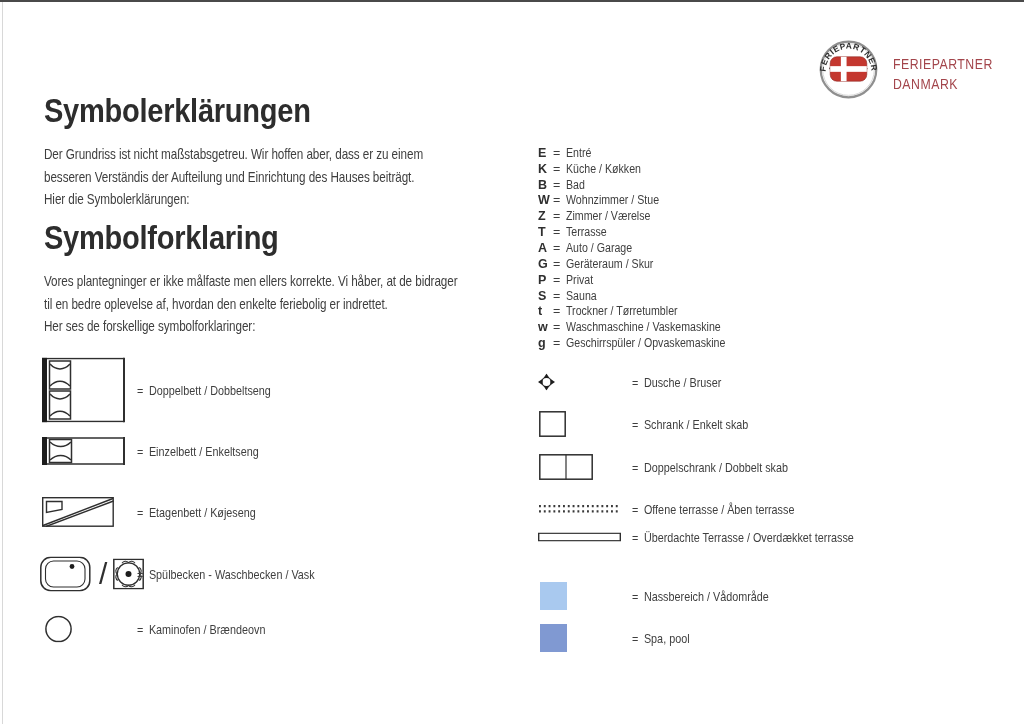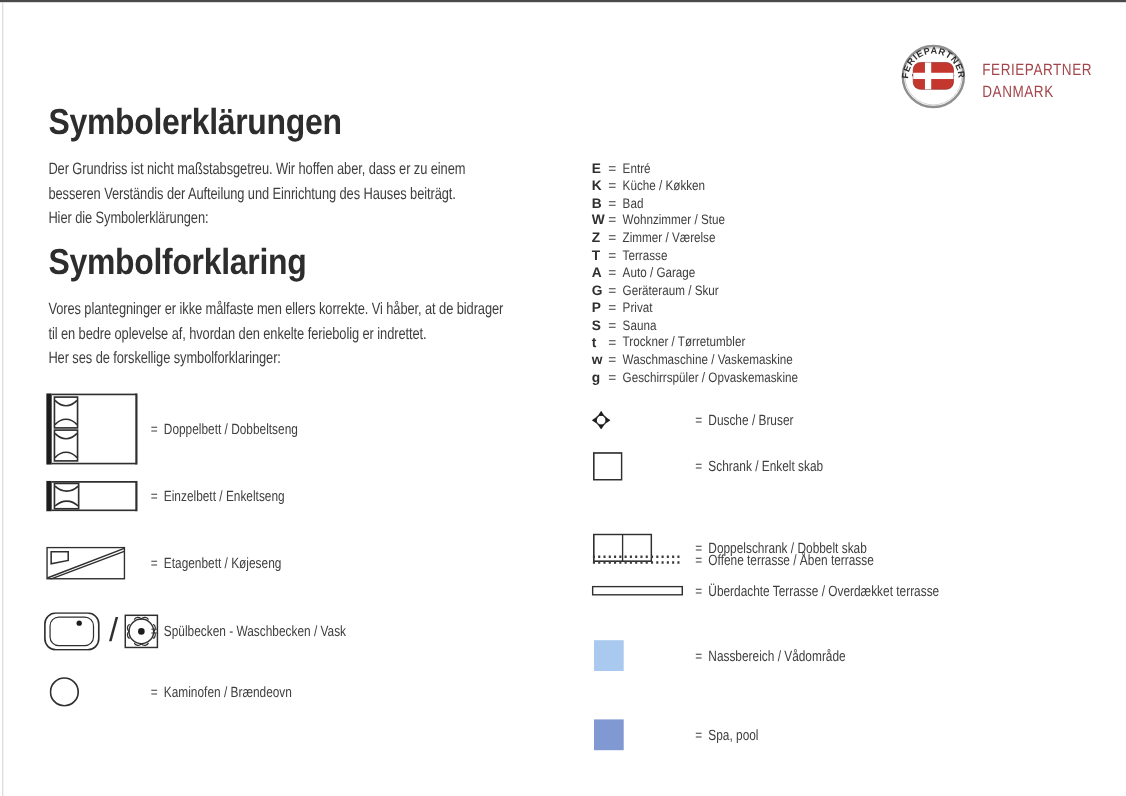--- a/index.html
+++ b/index.html
@@ -259,21 +259,21 @@
 
 <div class="sym-row" style="left:539px;top:411px;height:26px;padding-left:11px;">
   <div class="iconwrap">
     <svg width="27" height="26" viewBox="0 0 27 26">
       <rect x="0.8" y="0.8" width="25.4" height="24.4" fill="none" stroke="#2f2f2f" stroke-width="1.5"></rect>
     </svg>
   </div>
   <div class="sym-label" style="left:93px;"><span class="eq">=</span><span>Schrank / Enkelt skab</span></div>
 </div>
 
-<div class="sym-row" style="left:539px;top:454px;height:26px;margin-top:31px;">
+<div class="sym-row" style="left:539px;top:454px;height:26px;">
   <div class="iconwrap">
     <svg width="54" height="26" viewBox="0 0 54 26">
       <g stroke="#2f2f2f" fill="none" stroke-width="1.5">
         <rect x="0.8" y="0.8" width="52.4" height="24.4"></rect>
         <line x1="27" y1="0.8" x2="27" y2="25.2" stroke-width="1.2"></line>
       </g>
     </svg>
   </div>
   <div class="sym-label" style="left:93px;"><span class="eq">=</span><span>Doppelschrank / Dobbelt skab</span></div>
 </div>
@@ -299,18 +299,18 @@
   <div class="sym-label" style="left:94px;"><span class="eq">=</span><span>Überdachte Terrasse / Overdækket terrasse</span></div>
 </div>
 
 <div class="sym-row" style="left:540px;top:582px;height:28px;text-decoration:underline;">
   <div class="iconwrap">
     <div class="swatch" style="background: rgb(169, 201, 239);"></div>
   </div>
   <div class="sym-label" style="left:92px;"><span class="eq">=</span><span>Nassbereich / Vådområde</span></div>
 </div>
 
-<div class="sym-row" style="left:540px;top:624px;height:28px;margin-top:30px;">
+<div class="sym-row" style="left:540px;top:624px;height:28px;">
   <div class="iconwrap">
     <div class="swatch" style="background: rgb(128, 153, 210);"></div>
   </div>
   <div class="sym-label" style="left:92px;"><span class="eq">=</span><span>Spa, pool</span></div>
 </div>
 
 </body></html>

